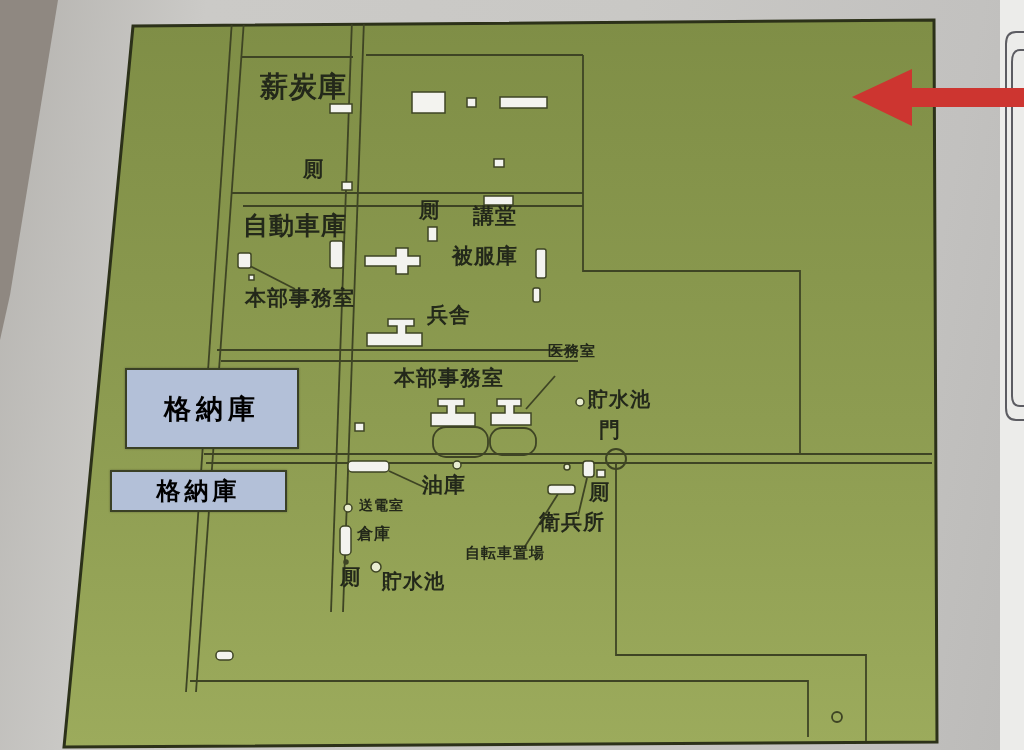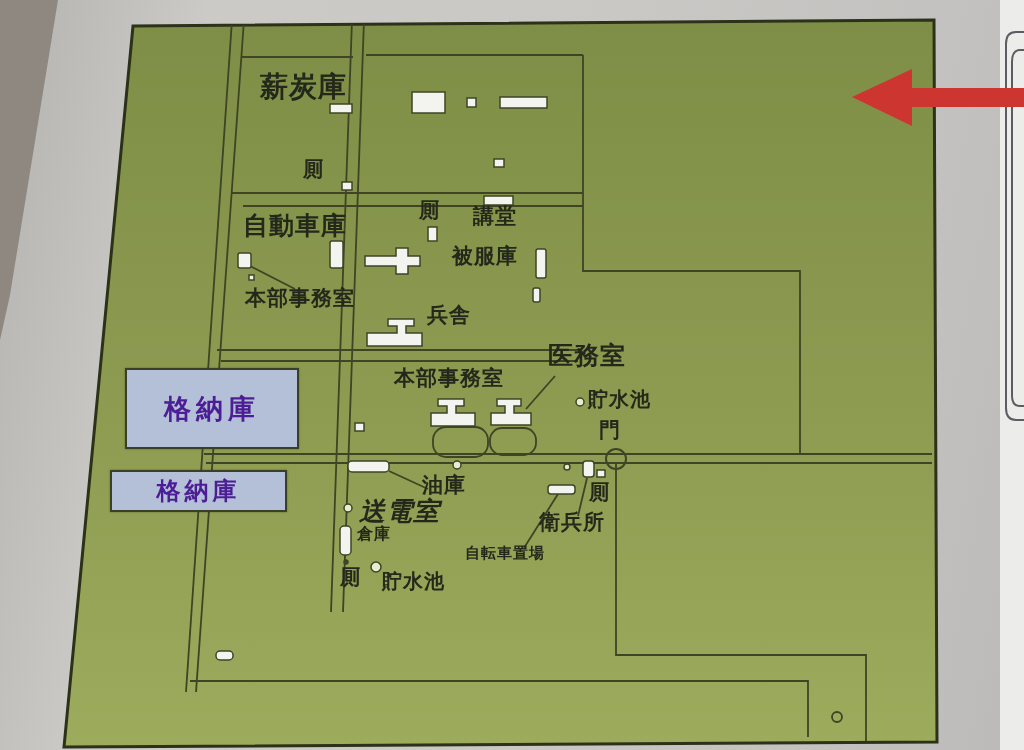--- a/index.html
+++ b/index.html
@@ -7,21 +7,21 @@
     width:1024px;height:750px;overflow:hidden;
     background:linear-gradient(100deg,#b4b2ae 0%,#cbcac7 18%,#c9c8c5 55%,#c2c1bf 85%,#bbbab8 100%);
     font-family:"Liberation Sans","DejaVu Sans",sans-serif;
   }
   #scene{position:relative;width:1024px;height:750px;}
   #scene svg{position:absolute;left:0;top:0;z-index:1;}
   .hangar{
     position:absolute;z-index:2;
     background:#b3c0d8;border:2px solid #3a4026;
     display:flex;align-items:center;justify-content:center;
-    color:#4c1d95;font-weight:bold;
+    color:#000000;font-weight:bold;
     box-shadow:0 0 2px rgba(40,45,25,.4);
   }
   .map-label{
     position:absolute;z-index:3;color:#23281a;font-weight:bold;
     white-space:nowrap;line-height:1;letter-spacing:1px;
   }
 </style>
 </head>
 <body>
 
@@ -126,26 +126,26 @@
   </div>
 
   <div class="map-label" style="left:260px;top:73px;font-size:28px;">薪炭庫</div>
   <div class="map-label" style="left:303px;top:158px;font-size:21px;">厠</div>
   <div class="map-label" style="left:243px;top:213px;font-size:25px;">自動車庫</div>
   <div class="map-label" style="left:419px;top:199px;font-size:21px;">厠</div>
   <div class="map-label" style="left:473px;top:205px;font-size:21px;">講堂</div>
   <div class="map-label" style="left:452px;top:245px;font-size:21px;">被服庫</div>
   <div class="map-label" style="left:245px;top:287px;font-size:21px;">本部事務室</div>
   <div class="map-label" style="left:427px;top:304px;font-size:21px;">兵舎</div>
-  <div class="map-label" style="left:548px;top:343px;font-size:25px;">医務室</div>
+  <div class="map-label" style="left:548px;top:343px;font-size:15px;">医務室</div>
   <div class="map-label" style="left:394px;top:367px;font-size:21px;">本部事務室</div>
   <div class="map-label" style="left:588px;top:389px;font-size:20px;">貯水池</div>
   <div class="map-label" style="left:599px;top:419px;font-size:21px;">門</div>
   <div class="map-label" style="left:422px;top:474px;font-size:21px;">油庫</div>
-  <div class="map-label" style="left:359px;top:498px;font-size:26px;font-style:italic;">送電室</div>
+  <div class="map-label" style="left:359px;top:498px;font-size:14px;">送電室</div>
   <div class="map-label" style="left:357px;top:526px;font-size:16px;">倉庫</div>
   <div class="map-label" style="left:340px;top:566px;font-size:21px;">厠</div>
   <div class="map-label" style="left:382px;top:571px;font-size:20px;">貯水池</div>
   <div class="map-label" style="left:465px;top:545px;font-size:15px;">自転車置場</div>
   <div class="map-label" style="left:539px;top:511px;font-size:21px;">衛兵所</div>
   <div class="map-label" style="left:589px;top:481px;font-size:21px;">厠</div>
 
 </div>
 
 </body></html>

